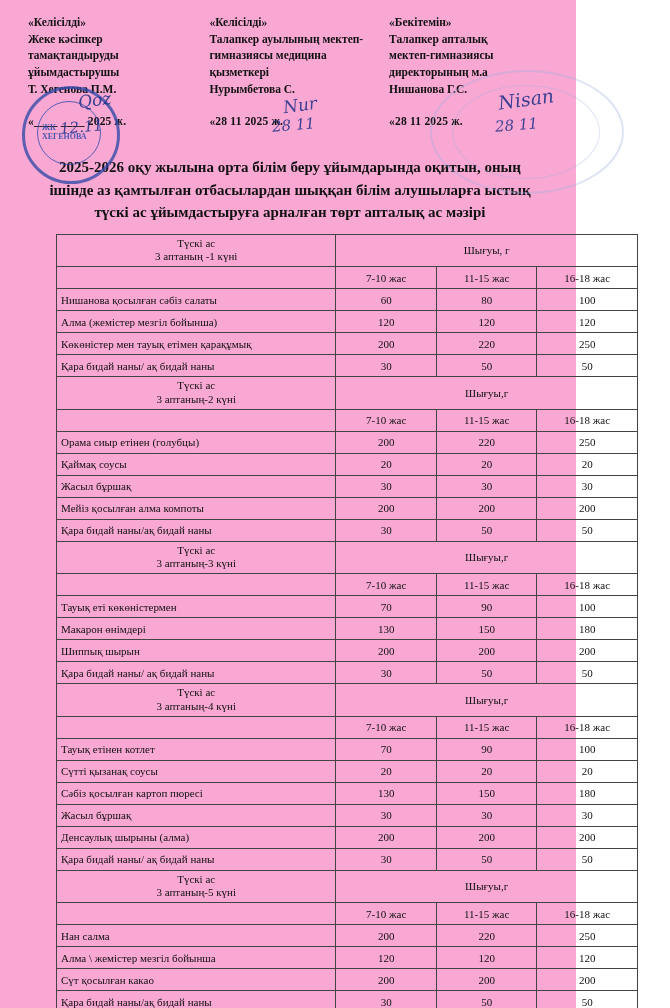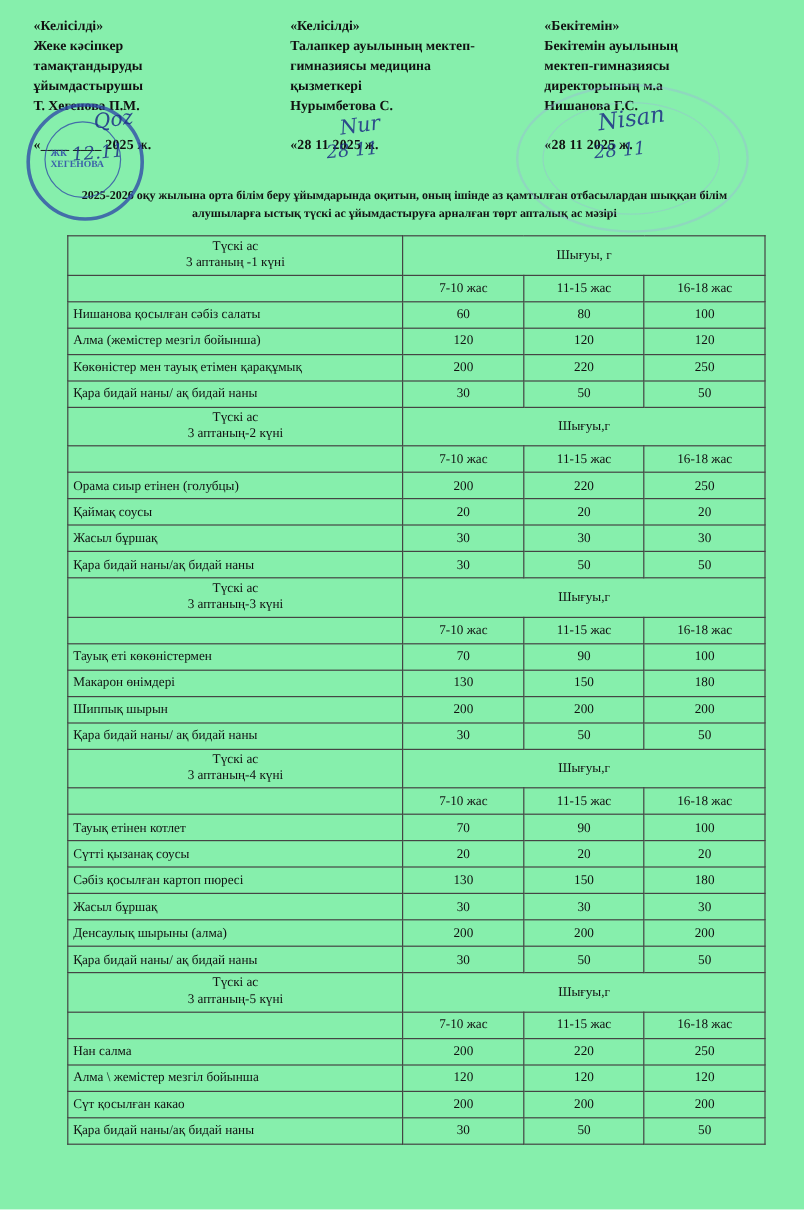--- a/index.html
+++ b/index.html
@@ -10,23 +10,23 @@
   body {
     width: 670px;
     height: 1008px;
     position: relative;
     font-family: "Liberation Serif", serif;
     color: #111;
     overflow: hidden;
   }
   .page {
     position: relative;
-    width: 670px;
+    width: 576px;
     height: 1008px;
-    background: #86efac;
+    background: #f9a8d4;
   }
 
   
   .headers {
     display: flex;
     padding: 14px 22px 0 28px;
     gap: 0;
   }
   .hblock {
     font-size: 11.5px;
@@ -120,21 +120,21 @@
     opacity: 0.85;
     transform: rotate(-5deg);
   }
   .sd1 { left: 60px; top: 118px; }
   .sd2 { left: 272px; top: 116px; }
   .sd3 { left: 495px; top: 116px; }
 
   
   .doc-title {
     margin: 26px 42px 10px 46px;
-    font-size: 10px;
+    font-size: 15px;
     font-weight: bold;
     text-align: center;
     line-height: 1.5;
   }
 
   
   .tbl-wrap {
     margin: 6px 28px 0 56px;
   }
   table.menu {
@@ -202,21 +202,21 @@
       <span class="ln">Нурымбетова С.</span>
       <span class="dateline">
         <span>«</span><span>28</span>
         <span>11</span>
         <span>2025 ж.</span>
       </span>
     </div>
 
     <div class="hblock b3">
       <span class="quote">«Бекітемін»</span>
-      <span class="ln">Бекітемін ауылының</span>
+      <span class="ln">Талапкер апталық</span>
       <span class="ln">мектеп-гимназиясы</span>
       <span class="ln">директорының м.а</span>
       <span class="ln">Нишанова Г.С.</span>
       <span class="dateline">
         <span>«</span><span>28</span>
         <span>11</span>
         <span>2025 ж.</span>
       </span>
     </div>
   </div>
@@ -304,20 +304,26 @@
           <td class="val">20</td>
           <td class="val">20</td>
         </tr>
         <tr>
           <td class="dish">Жасыл бұршақ</td>
           <td class="val">30</td>
           <td class="val">30</td>
           <td class="val">30</td>
         </tr>
         <tr>
+          <td class="dish">Мейіз қосылған алма компоты</td>
+          <td class="val">200</td>
+          <td class="val">200</td>
+          <td class="val">200</td>
+        </tr>
+        <tr>
           <td class="dish">Қара бидай наны/ақ бидай наны</td>
           <td class="val">30</td>
           <td class="val">50</td>
           <td class="val">50</td>
         </tr>
 
         <tr class="day-head">
           <td class="dish">
             <span class="two-line">Түскі ас</span>
             <span class="two-line">3 аптаның-3 күні</span>

